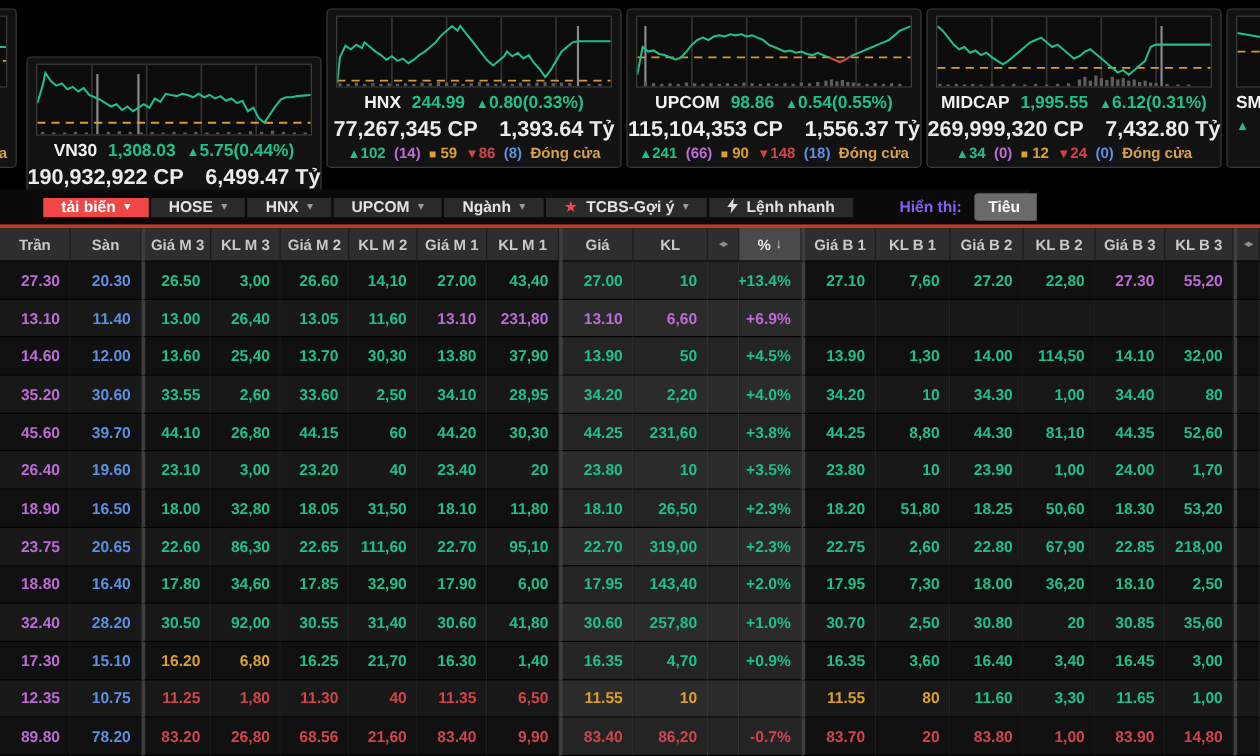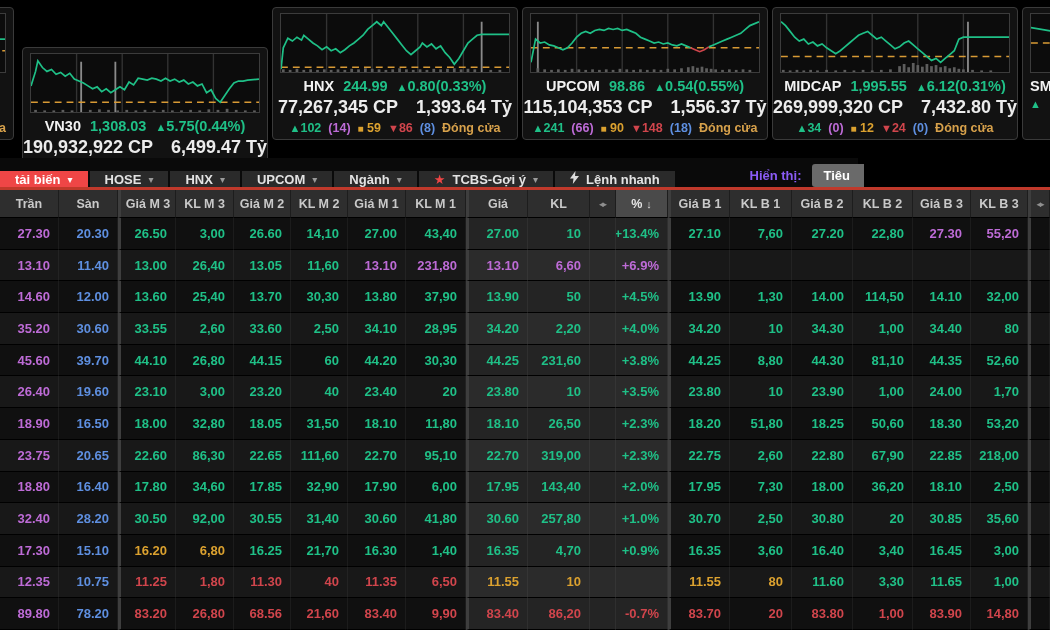--- a/index.html
+++ b/index.html
@@ -12,21 +12,21 @@
   .card .plot { position:relative; width:100%; height:60px; border:1px solid #3c3c3c; background:#0c0c0c; overflow:hidden; }
   .card .plot svg { position:absolute; inset:0; width:100%; height:100%; }
   .cline { display:flex; justify-content:center; align-items:baseline; gap:9px; white-space:nowrap; }
   .cline1 { margin-top:5px; font-size:14.5px; font-weight:bold; }
   .cline2 { margin-top:3px; font-size:18px; font-weight:bold; color:#ececec; gap:18px; }
   .cline3 { margin-top:3px; font-size:12.5px; font-weight:bold; gap:7px; }
   .iname  { color:#f2f2f2; }
   .sliver-right { left:1022px; width:246px; }
 
   
-  #navbar { position:absolute; top:158px; left:0; width:858px; height:29px; background:#0a0a0a; display:flex; align-items:flex-end; }
+  #navbar { position:absolute; top:158px; left:0; width:858px; height:29px; background:#0a0a0a; display:flex; align-items:center;padding-left:36px; }
   .tab { display:flex; align-items:center; gap:7px; padding:0 15px; margin-right:2px; background:#2a2a2a; color:#e3e3e3; font-size:13px; font-weight:bold; cursor:pointer; white-space:nowrap; }
   .tab .caret { font-size:10px; color:#9a9a9a; }
   .tab.active { background:#ef4646; color:#fff; }
   .tab.active .caret { color:#fff; }
   .star { color:#ef4646; font-size:13px; }
   .bolt { color:#dcdcdc; font-size:12px; }
   #nav-right { margin-left:auto; display:flex; align-items:center; gap:10px; }
   #display-label { color:#8b5cf6; font-size:13px; font-weight:bold; }
   #display-button { background:#6a6a6a; color:#fff; font-size:13px; font-weight:bold; padding:4px 14px 4px 12px; border-radius:3px 0 0 3px; margin-right:-6px; cursor:pointer; }
   #redline { position:absolute; top:187px; left:0; width:1050px; height:3px; background:#c0392b; }

